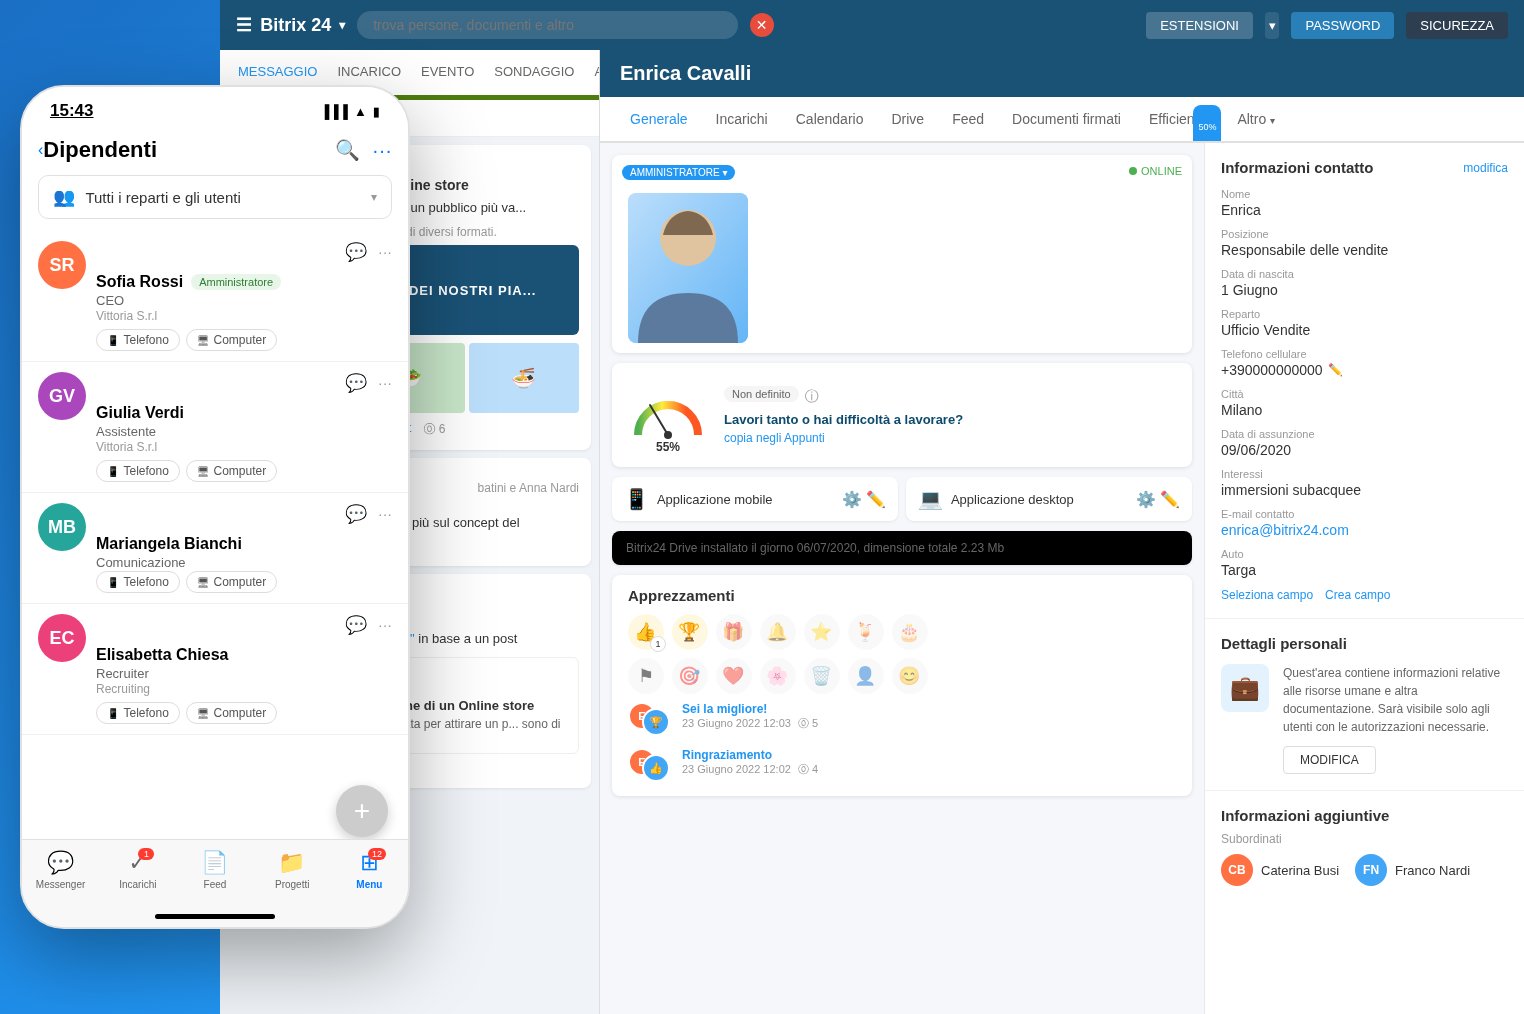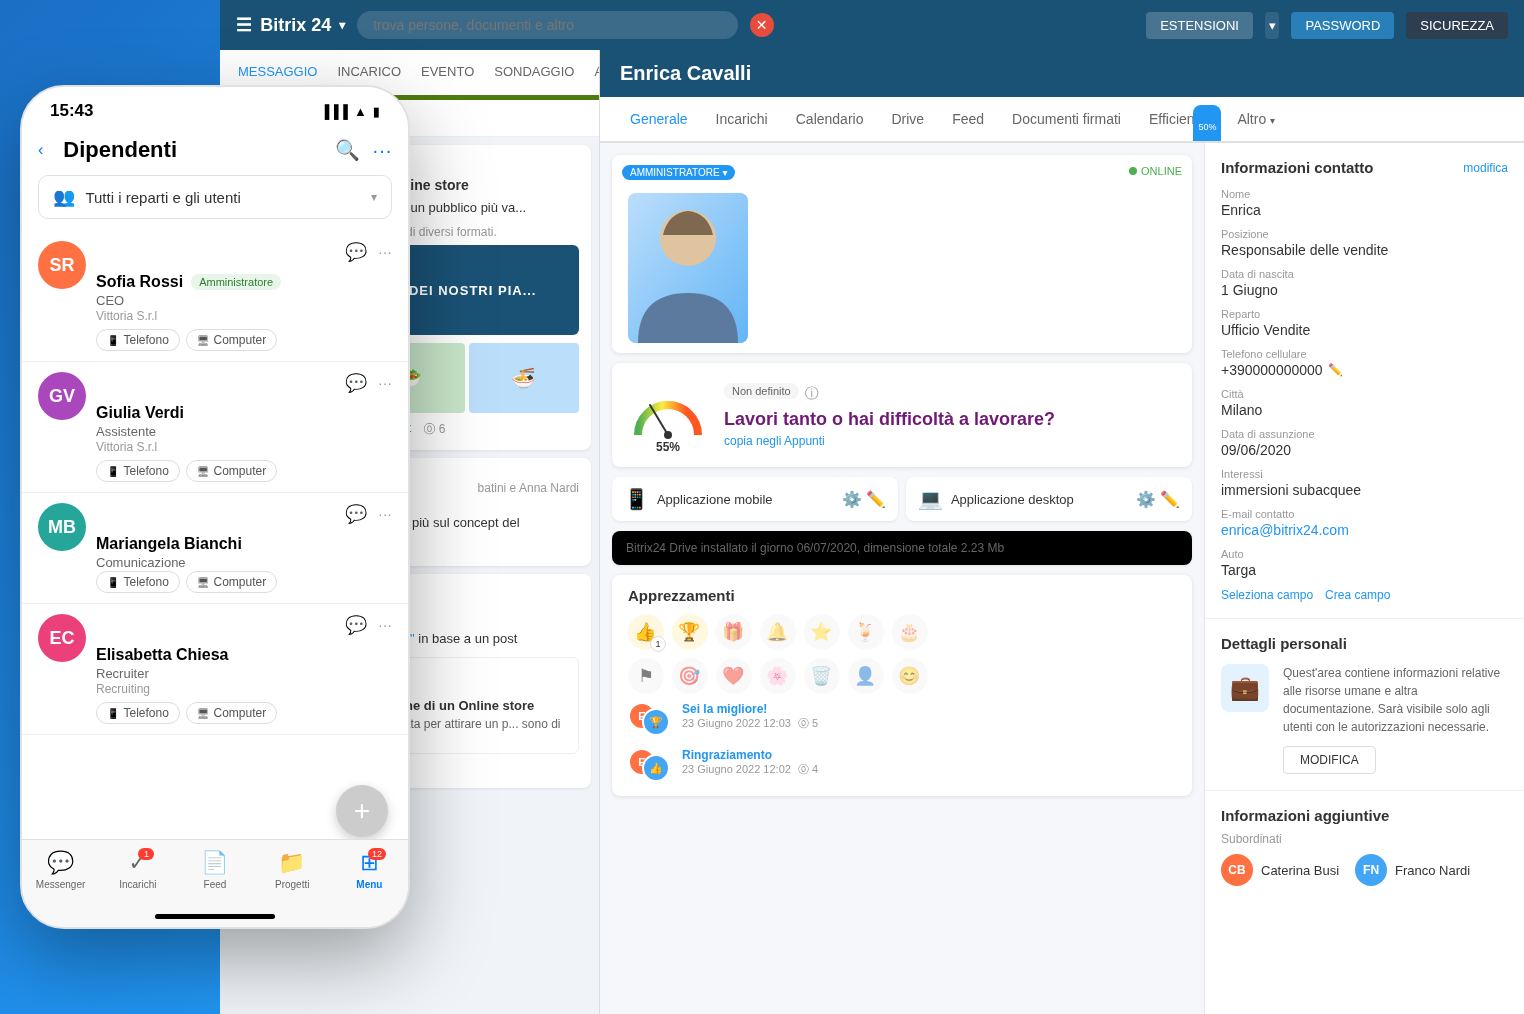--- a/index.html
+++ b/index.html
@@ -32,20 +32,21 @@
       display: flex;
       justify-content: space-between;
       align-items: center;
       padding: 14px 28px 8px;
       background: #fff;
     }
     .phone-time {
       font-size: 17px;
       font-weight: 600;
       color: #000;
+      text-decoration: underline;
     }
     .phone-icons {
       display: flex;
       align-items: center;
       gap: 6px;
     }
     .signal-bars { font-size: 13px; color: #000; }
     .wifi-icon { font-size: 13px; color: #000; }
     .battery-icon { font-size: 13px; color: #000; }
 
@@ -62,21 +63,21 @@
       gap: 6px;
       color: #007AFF;
       font-size: 16px;
       cursor: pointer;
     }
     .phone-title {
       font-size: 22px;
       font-weight: 700;
       color: #000;
       flex: 1;
-      margin-left: 20px;
+      margin-left: 0;
     }
     .phone-header-actions {
       display: flex;
       gap: 12px;
       align-items: center;
     }
     .phone-search-btn, .phone-more-btn {
       color: #007AFF;
       font-size: 20px;
       cursor: pointer;
@@ -529,21 +530,21 @@
     .stress-info { flex: 1; }
     .stress-tag {
       display: inline-block;
       background: #F5F5F5;
       color: #666;
       font-size: 11px;
       padding: 2px 8px;
       border-radius: 12px;
       margin-bottom: 6px;
     }
-    .stress-question { font-size: 18px; font-weight: 600; color: #701a75; margin-bottom: 4px; }
+    .stress-question { font-size: 13px; font-weight: 600; color: #0c4a6e; margin-bottom: 4px; }
     .stress-copy { font-size: 12px; color: #2196F3; cursor: pointer; }
 
     
     .app-widgets {
       display: flex;
       gap: 8px;
     }
     .app-widget {
       flex: 1;
       background: #fff;

